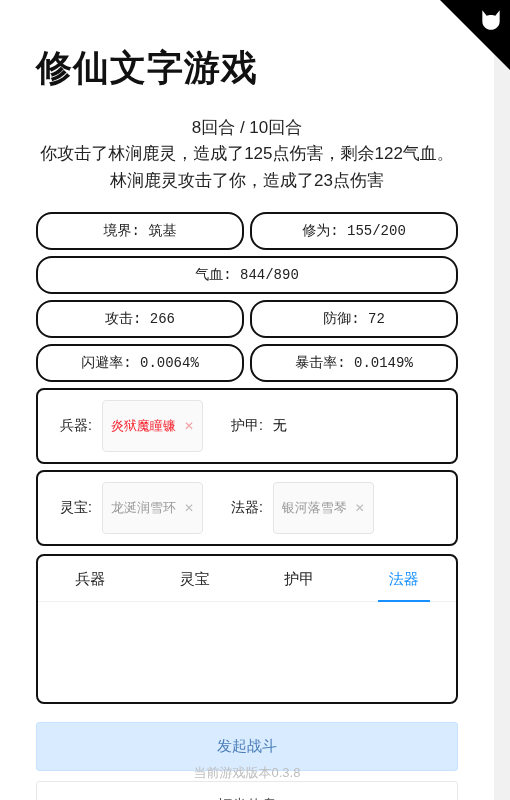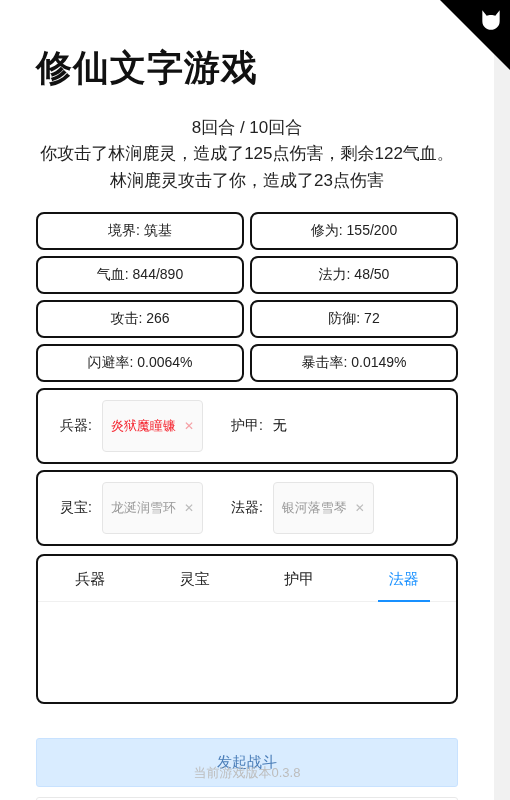--- a/index.html
+++ b/index.html
@@ -70,26 +70,27 @@
 .stats-grid {
   display: flex;
   flex-direction: column;
   gap: 6px;
   margin-bottom: 8px;
 }
 .stats-row { display: flex; gap: 6px; }
 .stat-box {
   flex: 1;
   border: 2px solid #111;
-  border-radius: 8px;
+  border-radius: 16px;
   padding: 8px 14px;
   font-size: 14px;
   color: #222;
   text-align: center;
   background: #fff;
+  font-family: Liberation Mono, monospace;
 }
 .equip-box {
   border: 2px solid #111;
   border-radius: 8px;
   padding: 10px 14px;
   display: flex;
   align-items: center;
   gap: 20px;
   font-size: 14px;
 }
@@ -140,21 +141,21 @@
   background: #1890ff;
 }
 .action-btn {
   width: 100%;
   padding: 14px 0;
   text-align: center;
   font-size: 15px;
   border: none;
   border-radius: 3px;
   cursor: pointer;
-  margin-top: 34px;
+  margin-top: 18px;
   color: #333;
 }
 .primary {
   background: #d9ecff;
   color: #4a7db8;
   border: 1px solid #c8e2ff;
 }
 .secondary {
   background: #fff;
   border: 1px solid #e8e8e8;
@@ -192,21 +193,20 @@
       <div>林涧鹿灵攻击了你，造成了23点伤害</div>
     </div>
 
     <div class="stats-grid">
       <div class="stats-row">
         <div class="stat-box"><span>境界:</span> <span>筑基</span></div>
         <div class="stat-box"><span>修为:</span> <span>155/200</span></div>
       </div>
       <div class="stats-row">
         <div class="stat-box"><span>气血:</span> <span>844/890</span></div>
-        <div class="stat-box"><span>法力:</span> <span>48/50</span></div>
       </div>
       <div class="stats-row">
         <div class="stat-box"><span>攻击:</span> <span>266</span></div>
         <div class="stat-box"><span>防御:</span> <span>72</span></div>
       </div>
       <div class="stats-row">
         <div class="stat-box"><span>闪避率:</span> <span>0.0064%</span></div>
         <div class="stat-box"><span>暴击率:</span> <span>0.0149%</span></div>
       </div>
 

